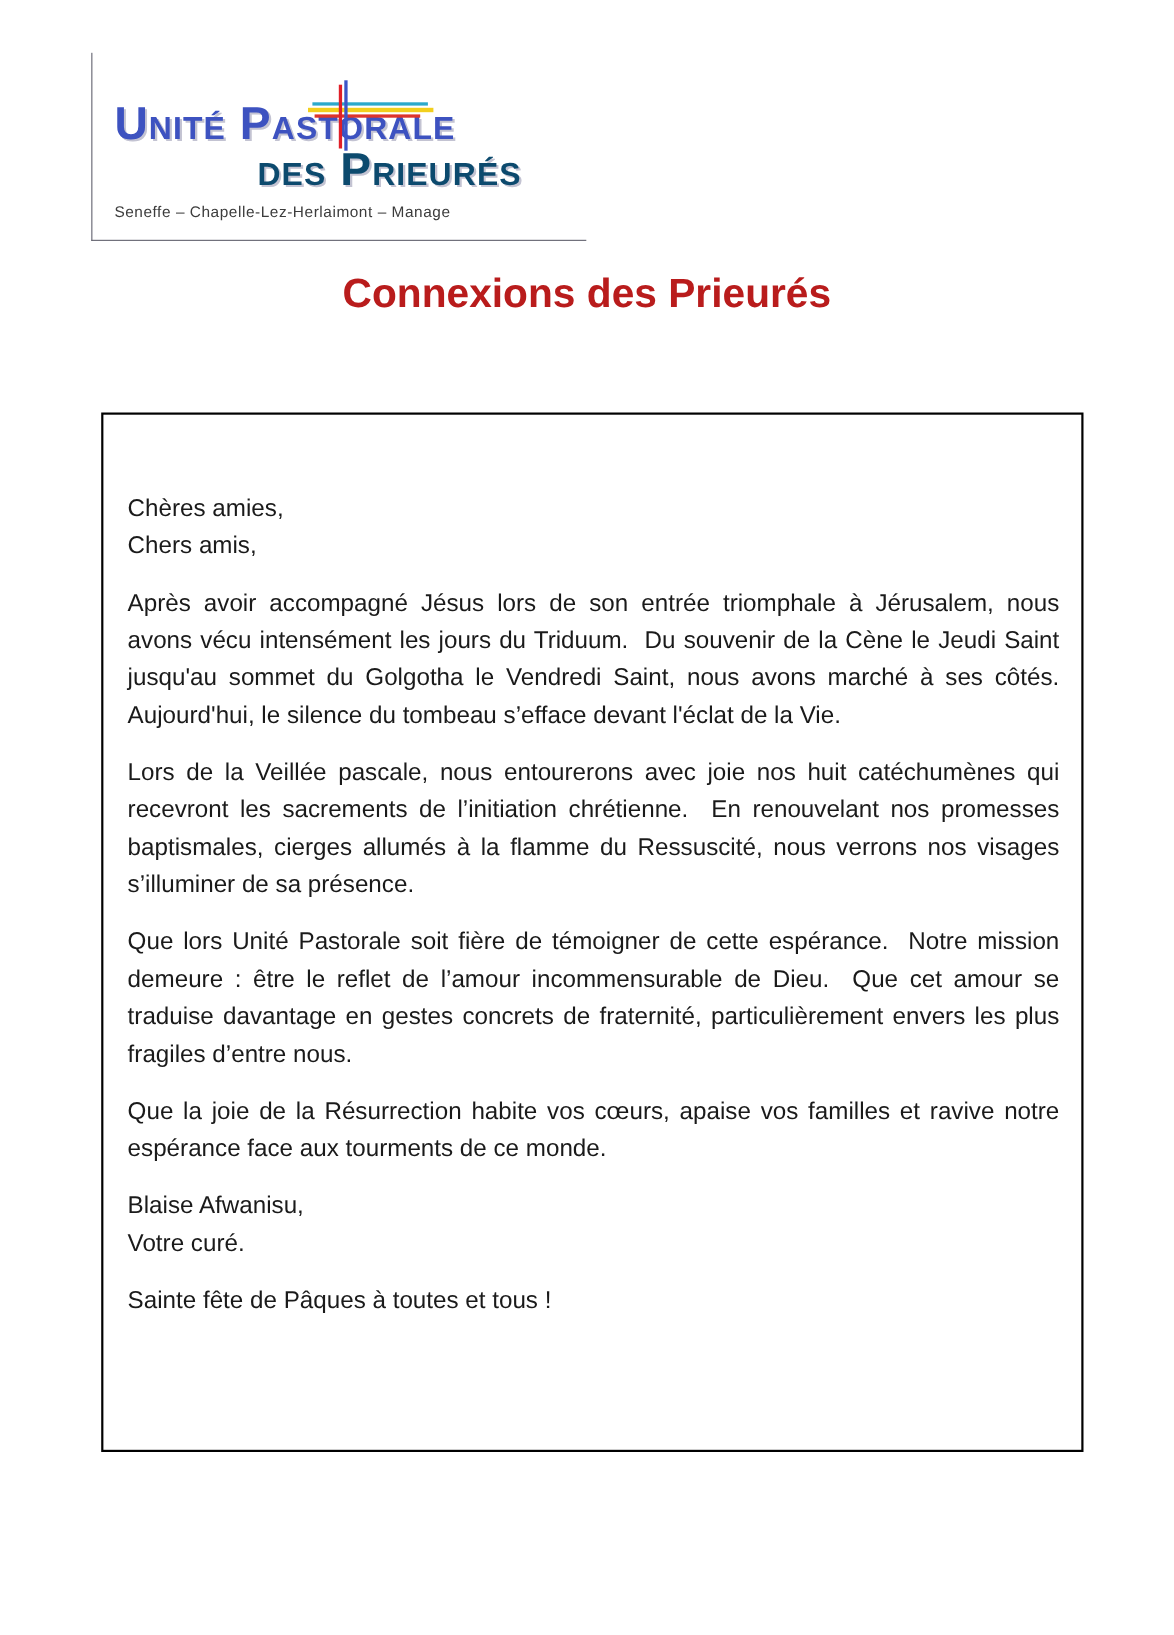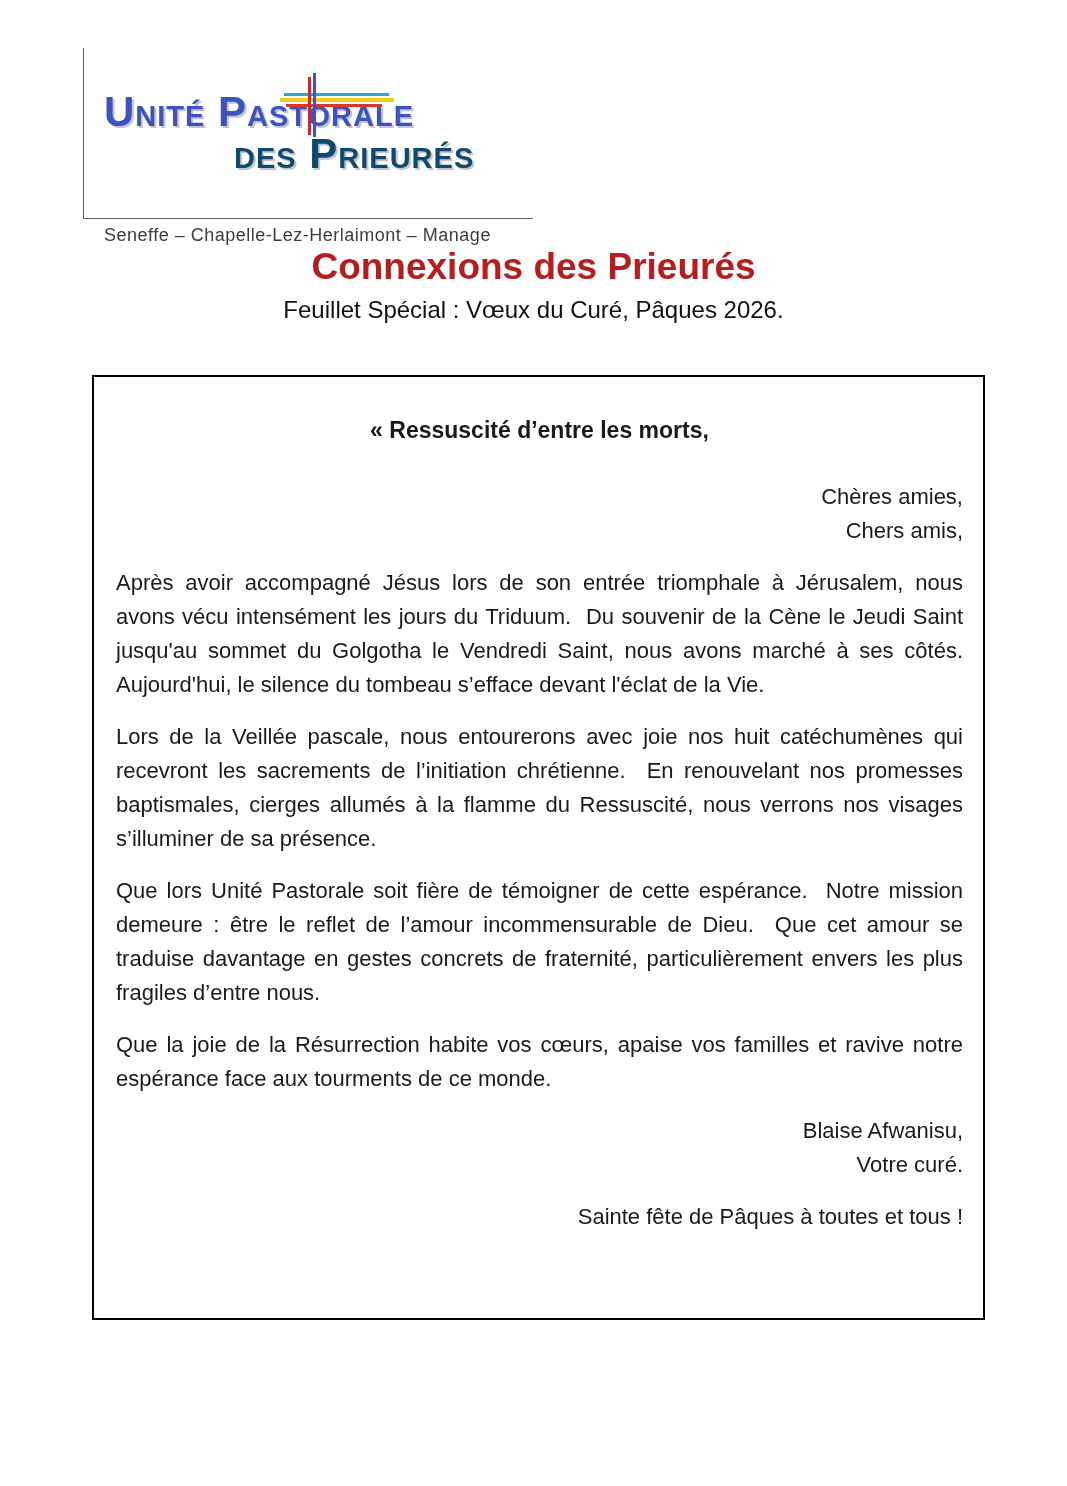--- a/index.html
+++ b/index.html
@@ -46,25 +46,24 @@
     font-variant: small-caps;
     letter-spacing: 1px;
     color: #0c4a6e;
     text-shadow: 2px 2px 0 #c3c3d2;
     white-space: nowrap;
   }
   .logo-subtitle {
     position: absolute;
     left: 20px;
     top: 136px;
-    font-size: 18px;
+    font-size: 14px;
     letter-spacing: 0.5px;
     color: #3c3c3c;
     white-space: nowrap;
-    margin-top: 41px;
   }
   
   .cross { position: absolute; left: 0; top: 0; width: 100%; height: 100%; z-index: 3; }
   .cross .bar { position: absolute; }
   .cross .h-teal   { left: 200px; top: 45px; width: 105px; height: 3px; }
   .cross .h-yellow { left: 196px; top: 50px; width: 114px; height: 4px; }
   .cross .h-red    { left: 202px; top: 56px; width: 96px;  height: 3px; }
   .cross .v-red    { left: 224px; top: 29px; width: 3px;   height: 58px; }
   .cross .v-blue   { left: 229px; top: 25px; width: 3px;   height: 64px; }
 
@@ -108,46 +107,44 @@
     line-height: 35px;
     margin: 0 0 32px 0;
   }
   .letter-box p {
     font-size: 22px;
     line-height: 34px;
     margin: 0 0 18px 0;
     text-align: justify;
     white-space: pre-wrap;
   }
-  .letter-box p.no-justify { text-align: right; }
+  .letter-box p.no-justify { text-align: left; }
 </style>
 </head>
 <body>
 
 <div class="page">
 
   <header class="logo-block">
     <div class="cross">
       <div class="bar h-teal" style="background:#2ba9cb"></div>
       <div class="bar h-yellow" style="background:#f2cf1d"></div>
       <div class="bar h-red" style="background:#dd342c"></div>
       <div class="bar v-red" style="background:#e01f28"></div>
       <div class="bar v-blue" style="background:#3c55c8"></div>
     </div>
     <div class="logo-line1">Unité Pastorale</div>
     <div class="logo-line2">des Prieurés</div>
     <div class="logo-subtitle">Seneffe – Chapelle-Lez-Herlaimont – Manage</div>
   </header>
 
   <h1 class="doc-title">Connexions des Prieurés</h1>
-  <h2 class="doc-subtitle">Feuillet Spécial : Vœux du Curé, Pâques 2026.</h2>
 
   <section class="letter-box">
     <div class="letter-heading">
-      <div>« Ressuscité d’entre les morts,</div>
     </div>
 
     <p class="no-justify"><span>Chères amies,</span><br><span>Chers amis,</span></p>
 
     <p>Après avoir accompagné Jésus lors de son entrée triomphale à Jérusalem, nous avons vécu intensément les jours du Triduum.  Du souvenir de la Cène le Jeudi Saint jusqu'au sommet du Golgotha le Vendredi Saint, nous avons marché à ses côtés.  Aujourd'hui, le silence du tombeau s’efface devant l'éclat de la Vie.</p>
     <p>Lors de la Veillée pascale, nous entourerons avec joie nos huit catéchumènes qui recevront les sacrements de l’initiation chrétienne.  En renouvelant nos promesses baptismales, cierges allumés à la flamme du Ressuscité, nous verrons nos visages s’illuminer de sa présence.</p>
     <p>Que lors Unité Pastorale soit fière de témoigner de cette espérance.  Notre mission demeure : être le reflet de l’amour incommensurable de Dieu.  Que cet amour se traduise davantage en gestes concrets de fraternité, particulièrement envers les plus fragiles d’entre nous.</p>
     <p>Que la joie de la Résurrection habite vos cœurs, apaise vos familles et ravive notre espérance face aux tourments de ce monde.</p>
 
     <p class="no-justify"><span>Blaise Afwanisu,</span><br><span>Votre curé.</span></p>

